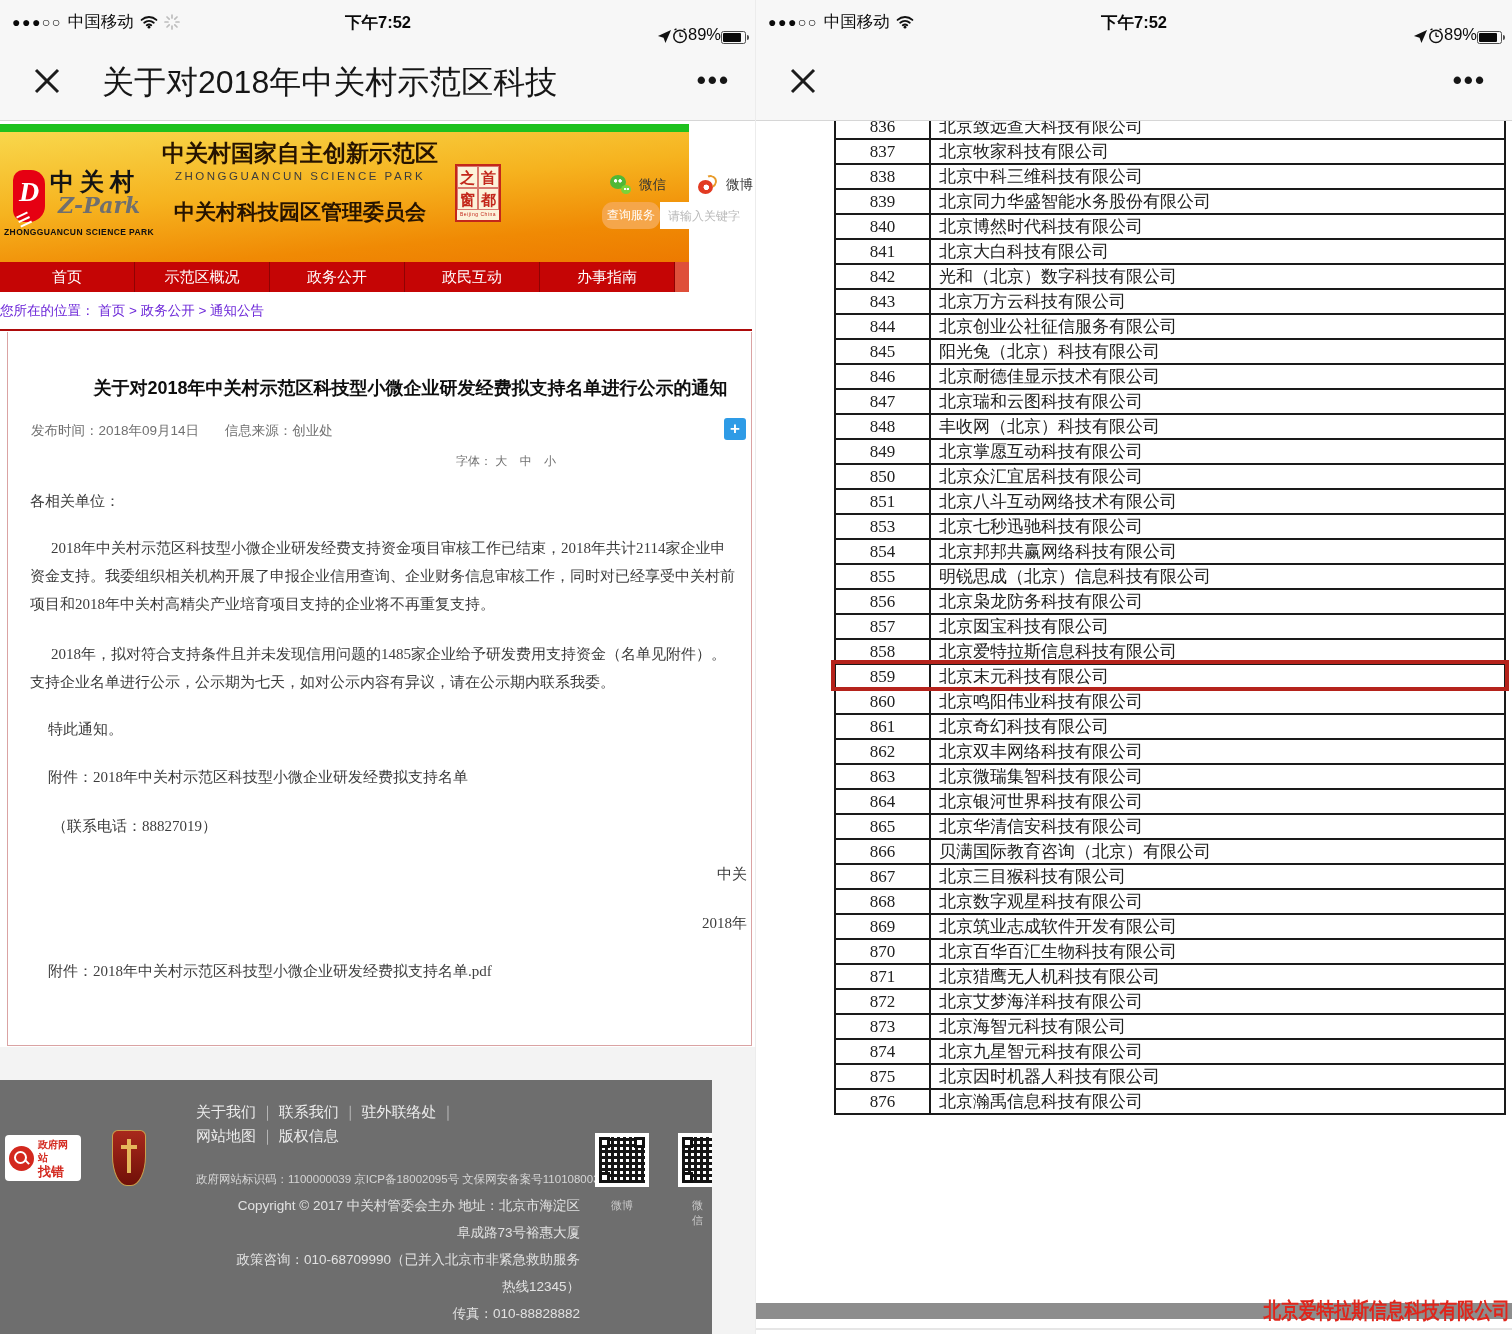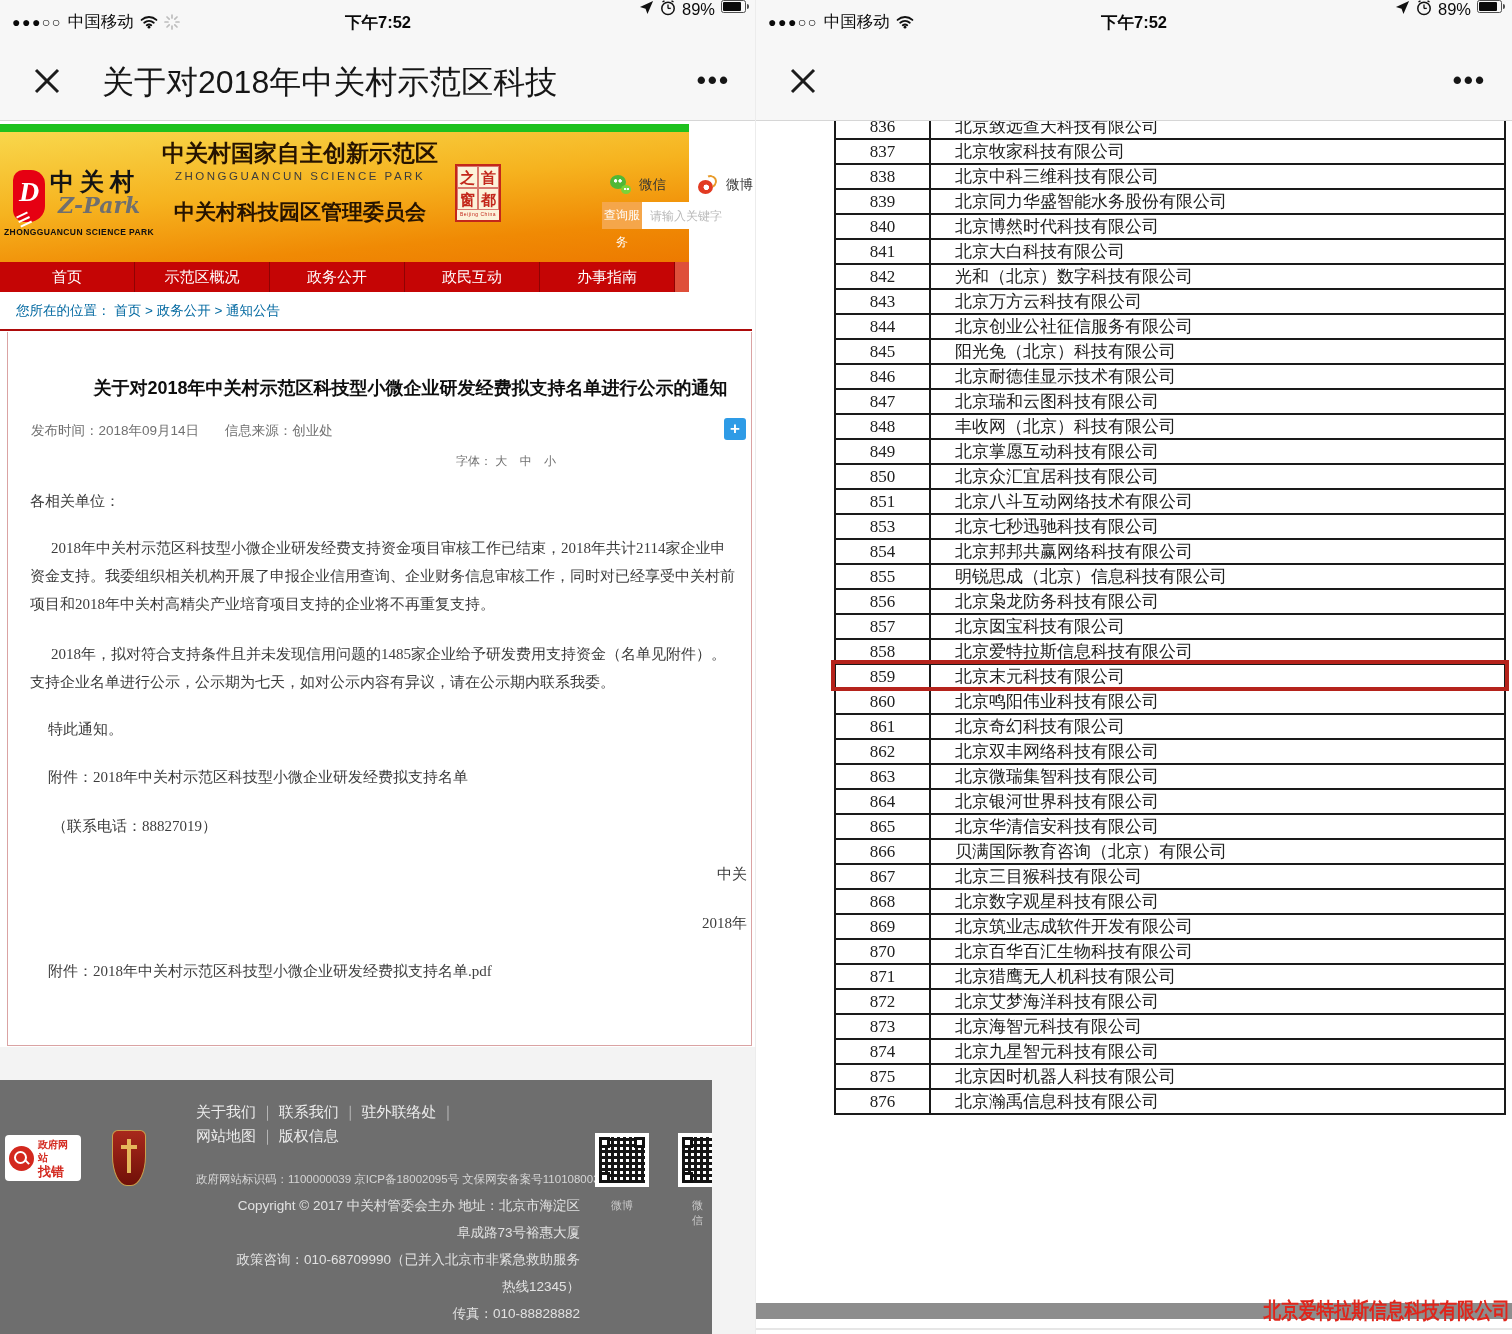--- a/index.html
+++ b/index.html
@@ -9,21 +9,21 @@
   #right-panel{left:756px;}
   .seam{position:absolute;left:755px;top:0;width:1px;height:1334px;background:#ececec;z-index:40;}
 
   
   .statusbar{position:absolute;top:0;left:0;width:756px;height:44px;background:#f7f7f7;z-index:30;}
   .sb-left{position:absolute;left:12px;top:0;height:44px;display:flex;align-items:center;gap:6px;}
   .sb-signal{font-size:14px;letter-spacing:1.5px;color:#0a0a0a;}
   .sb-carrier{font-size:16.5px;color:#0a0a0a;}
   .sb-time{position:absolute;left:0;right:0;top:0;height:44px;line-height:44px;text-align:center;
     font-size:16.5px;font-weight:700;color:#0a0a0a;}
-  .sb-right{position:absolute;right:10px;top:0;height:44px;display:flex;align-items:flex-start;gap:6px;}
+  .sb-right{position:absolute;right:10px;top:0;height:44px;display:flex;align-items:flex-end;gap:0;}
   .sb-pct{font-size:16.5px;color:#0a0a0a;}
   .battery{position:relative;width:23px;height:11px;border:1px solid #4e4e4e;border-radius:2.5px;}
   .battery i{position:absolute;top:1px;left:1px;bottom:1px;width:18px;background:#0a0a0a;border-radius:1px;}
   .battery:after{content:"";position:absolute;right:-4px;top:3px;width:2.5px;height:5px;background:#4e4e4e;border-radius:0 2px 2px 0;}
   .toolbar{position:absolute;top:44px;left:0;width:756px;height:76px;background:#f7f7f7;
     border-bottom:1px solid #d6d6d6;z-index:30;}
   .tb-close{position:absolute;left:30px;top:20px;}
   .tb-title{position:absolute;left:102px;top:0;width:560px;height:76px;line-height:76px;
     font-size:32px;font-weight:500;color:#161616;white-space:nowrap;overflow:hidden;}
   .tb-fade{position:absolute;right:92px;top:0;width:90px;height:76px;
@@ -66,31 +66,31 @@
   .wechat-ic:after{content:"";position:absolute;right:0;bottom:0;width:10px;height:9px;border-radius:50%;
     background:radial-gradient(circle at 40% 45%,#fff 1px,transparent 1.5px),
                radial-gradient(circle at 68% 45%,#fff 1px,transparent 1.5px),#7bd338;}
   .weibo-ic{width:20px;height:19px;position:relative;margin-left:24px;}
   .weibo-ic:before{content:"";position:absolute;left:0;bottom:0;width:15px;height:14px;border-radius:50%;
     background:radial-gradient(circle at 55% 52%,#fff 2.5px,#e23a22 3px);}
   .weibo-ic:after{content:"";position:absolute;right:1px;top:0;width:9px;height:9px;border:2px solid #e89b2a;
     border-left-color:transparent;border-bottom-color:transparent;border-radius:50%;transform:rotate(20deg);}
   .sns-label{font-size:13.5px;color:#333;}
   .searchrow{position:absolute;top:202px;left:602px;height:27px;display:flex;z-index:6;}
-  .search-btn{width:40px;height:27px;background:#f5a64a;color:#fff;font-size:12px;text-align:center;
-    line-height:27px;}
+  .search-btn{width:58px;height:27px;background:#f5a64a;color:#fff;font-size:12px;text-align:center;
+    line-height:27px;border-radius:11px;}
   .search-input{width:92px;height:27px;background:#fff;border:0;font-size:12px;color:#333;
     padding:0 0 0 8px;box-sizing:border-box;outline:none;}
   .search-input::placeholder{color:#b9b9b9;}
   .nav{position:absolute;top:262px;left:0;height:30px;display:flex;}
   .nav-cell{width:135px;height:30px;line-height:30px;text-align:center;color:#fff;font-size:15px;
     background:#c50505;border-right:1px solid #8f0303;box-sizing:border-box;}
   .nav-stub{position:absolute;top:262px;left:675px;width:14px;height:30px;background:#df4f3a;}
   .breadcrumb{position:absolute;top:292px;left:0;width:756px;height:37px;background:#fff;
-    line-height:37px;padding-left:16px;box-sizing:border-box;font-size:13.5px;color:#0369a1;}
+    line-height:37px;padding-left:0;box-sizing:border-box;font-size:13.5px;color:#6d28d9;}
   .redline{position:absolute;top:329px;left:0;width:752px;height:2px;background:#ad0b0b;}
 
   .article{position:absolute;top:332px;left:7px;width:745px;height:714px;background:#fff;
     border:1px solid #daa3a3;border-top:none;box-sizing:border-box;overflow:hidden;
     font-family:"Liberation Serif","DejaVu Serif",serif;padding-left:32px;}
   .a-title{position:absolute;top:44px;left:60px;width:685px;text-align:center;font-size:18px;
     font-weight:700;color:#0e0e0e;font-family:"Liberation Sans",sans-serif;}
   .a-meta{position:absolute;top:90px;left:23px;font-size:13.5px;color:#707070;
     font-family:"Liberation Sans",sans-serif;white-space:nowrap;}
   .a-meta .gap{display:inline-block;width:22px;}
@@ -146,21 +146,21 @@
   .qr-label{position:absolute;top:118px;font-size:11px;color:#c9c9c9;}
   .ql-1{left:611px;} .ql-2{left:692px;}
 
   
   #company-table{position:absolute;left:78px;top:113px;width:672px;border-collapse:collapse;
     background:#fff;table-layout:fixed;z-index:1;
     font-family:"Liberation Serif","DejaVu Serif",serif;}
   #company-table td{border:2px solid #1a1a1a;height:22.4px;padding:0;font-size:17px;color:#212121;
     overflow:hidden;white-space:nowrap;}
   #company-table td.num{width:93px;text-align:center;}
-  #company-table td.name{padding-left:24px;margin-left:39px;}
+  #company-table td.name{padding-left:8px;margin-left:39px;}
   .row-highlight{position:absolute;border:4px solid #b5231c;z-index:8;box-sizing:border-box;}
   .graybar{position:absolute;top:1303px;left:0;width:756px;height:16px;background:#8d8d8d;}
   .bottomline{position:absolute;top:1328px;left:0;width:756px;height:2px;background:#e6e6e6;}
   .watermark{position:absolute;top:1296px;right:2px;font-size:22px;font-weight:700;color:#e0251b;
     font-family:"Liberation Serif","DejaVu Serif",serif;white-space:nowrap;
     transform:scaleX(.8);transform-origin:right center;z-index:9;}
 </style>
 </head>
 <body>
 

